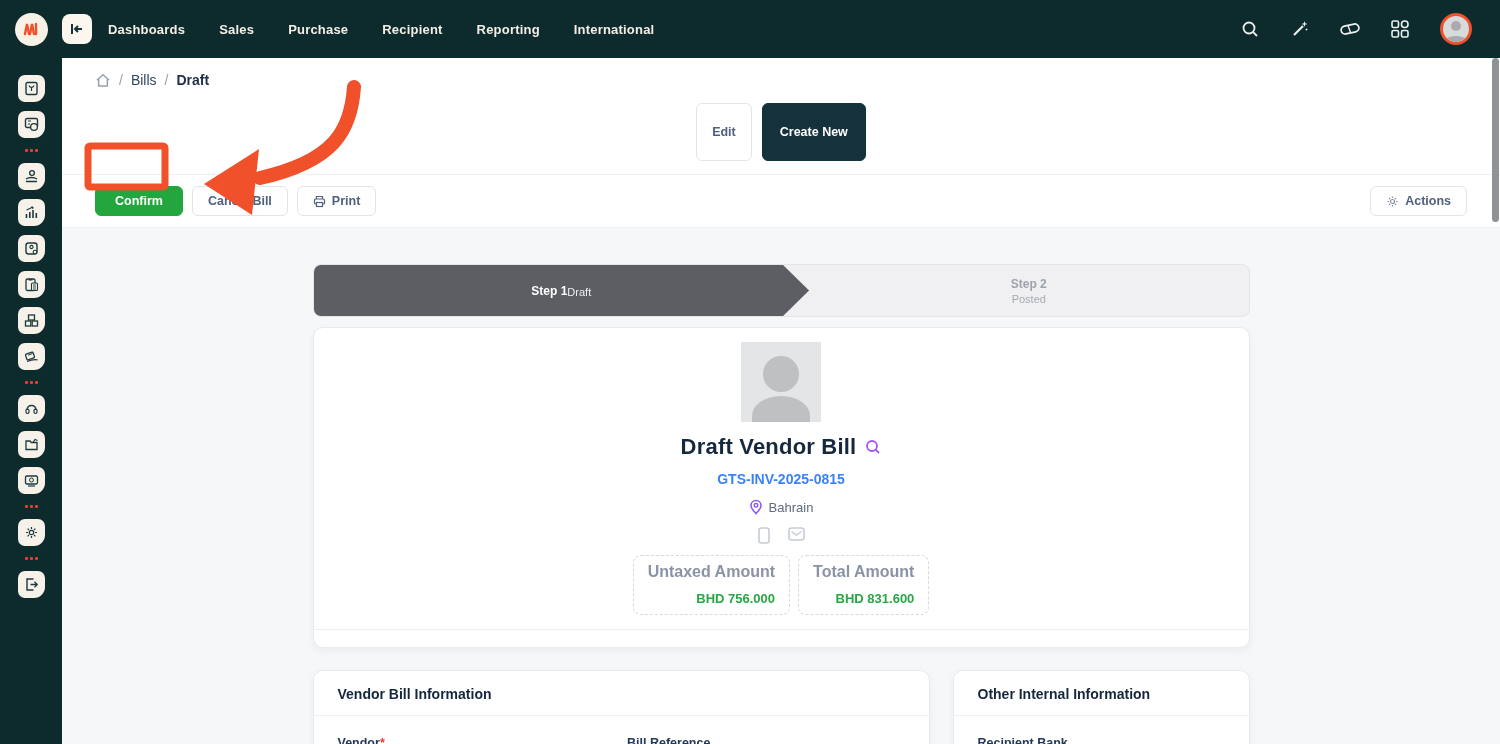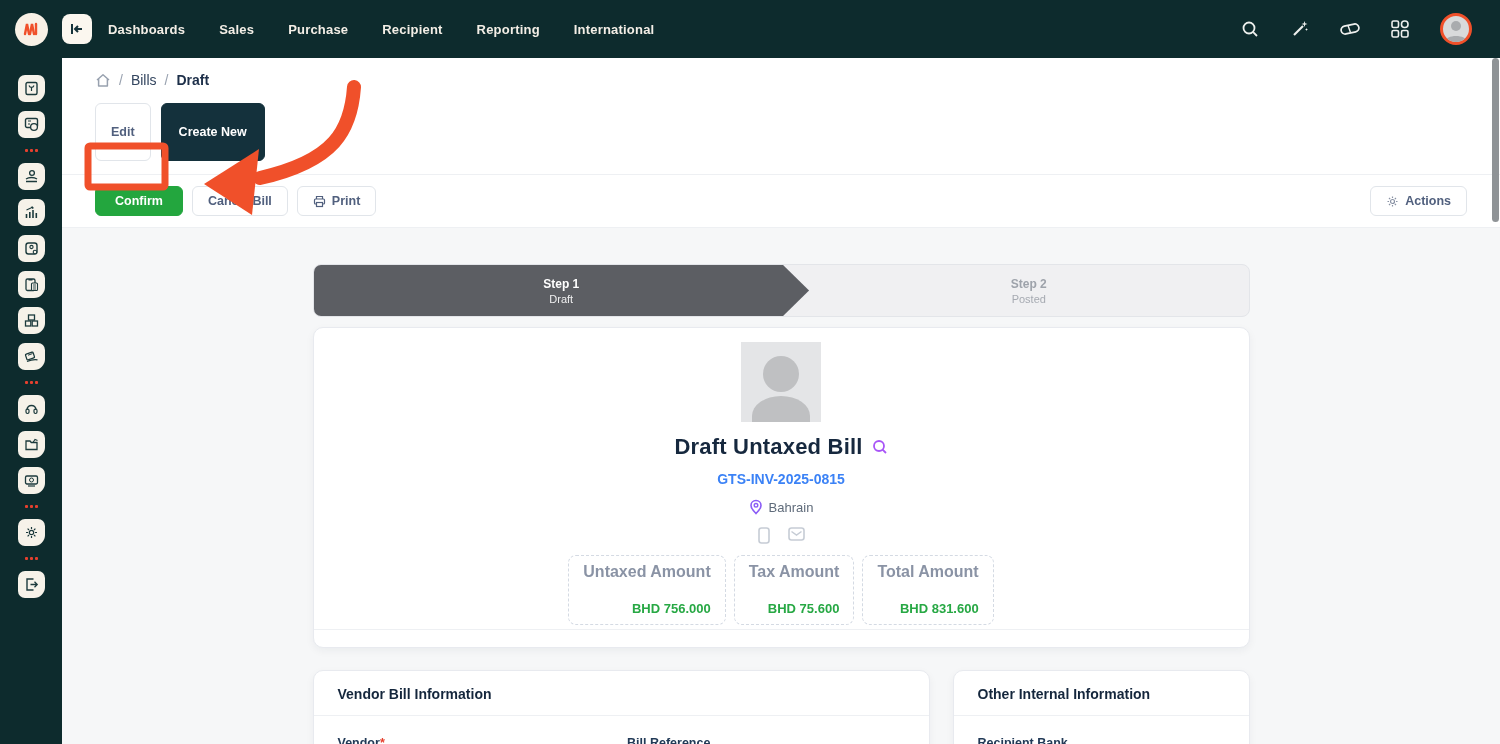--- a/index.html
+++ b/index.html
@@ -32,39 +32,39 @@
   .side-dots { display:flex; gap:2px; padding:2px 0; flex:0 0 auto; }
   .side-dots i { width:3px; height:3px; background:#e5402e; border-radius:1px; display:block; }
 
   
   .content { position:absolute; left:62px; top:58px; width:1438px; height:686px; background:#f6f7f8; }
   .content-header { background:#ffffff; padding:12px 0 0 0; }
   .ch-inner { padding:0 33px; }
   .breadcrumb { display:flex; align-items:center; gap:8px; font-size:14px; color:#98a1af; padding-top:2px; }
   .bc-bills { color:#33455f; font-weight:400; cursor:pointer; }
   .bc-current { color:#1d2f49; font-weight:800; }
-  .btn-row { display:flex; gap:10px; margin-top:15px; padding-bottom:13px; }
+  .btn-row { display:flex; gap:10px; margin-top:15px; padding-bottom:13px;justify-content:center; }
   .btn { font-size:12.5px; font-weight:700; border-radius:6px; padding:7px 15px; cursor:pointer;
          border:1px solid #e1e5ea; background:#fff; color:#51607e; display:flex; align-items:center; gap:6px; }
   .btn-dark { background:#14313c; border-color:#14313c; color:#fff; padding:21px 17px; }
   .btn-green { background:#23a63e; border-color:#23a63e; color:#fff; padding:7px 19px; }
   .hdr-divider { height:1px; background:#eef0f3; }
   .status-row { display:flex; align-items:center; padding:11px 33px; }
   .status-row .left { display:flex; gap:9px; }
   .status-row .right { margin-left:auto; }
 
   .main { padding-top:36px; height:557px; overflow:hidden; }
   .col { width:937px; margin:0 auto; }
 
   
   .stepbar { height:53px; border:1px solid #e3e5e9; background:#f0f0f2; border-radius:8px;
              position:relative; overflow:hidden; display:flex; }
   .step-dark { width:53%; height:100%; background:#5c5e63; color:#fff;
                clip-path:polygon(0 0, calc(100% - 26px) 0, 100% 50%, calc(100% - 26px) 100%, 0 100%);
-               display:flex; flex-direction:column; align-items:center; justify-content:center; cursor:pointer; }
+               display:flex; flex-direction:row; align-items:center; justify-content:center; cursor:pointer; }
   .step-light { flex:1; display:flex; flex-direction:column; align-items:center; justify-content:center;
                 color:#9ea3ab; cursor:pointer; }
   .step-name { font-size:12px; font-weight:800; }
   .step-state { font-size:11px; margin-top:2px; opacity:.9; }
 
   
   .bill-card { margin-top:10px; height:321px; background:#fff; border:1px solid #e8eaef; border-radius:10px;
                box-shadow:0 3px 8px rgba(25,35,60,.05); display:flex; flex-direction:column; align-items:center;
                padding-top:14px; }
   .avatar-ph { width:80px; height:80px; background:#e4e5e7; overflow:hidden; position:relative; }
@@ -73,21 +73,21 @@
   .avatar-ph .body { position:absolute; left:50%; top:54px; transform:translateX(-50%);
                      width:58px; height:40px; border-radius:50% 50% 0 0; background:#bfc0c2; }
   .bill-title-row { margin-top:12px; display:flex; align-items:center; gap:9px; }
   .bill-title { font-size:22px; font-weight:800; color:#16283e; letter-spacing:.2px; }
   .bill-ref { margin-top:11px; color:#3b82f6; font-size:14px; font-weight:700; cursor:pointer; }
   .bill-country { margin-top:12px; display:flex; align-items:center; gap:6px; color:#5f6b7a; font-size:13px; }
   .contact-icons { margin-top:12px; display:flex; gap:18px; }
   .stats { margin-top:11px; display:flex; gap:8px; }
   .stat-box { border:1px dashed #d4dae3; border-radius:8px; padding:7px 14px 8px; min-width:96px; text-align:right; }
   .stat-label { font-size:16px; font-weight:700; color:#8a93a5; }
-  .stat-value { font-size:13px; font-weight:800; color:#27a844; margin-top:20px; }
+  .stat-value { font-size:13px; font-weight:800; color:#27a844; margin-top:10px; }
   .bill-footer { margin-top:auto; width:100%; border-top:1px solid #eef0f3; height:18px; }
 
   
   .bottom-row { display:flex; gap:23px; margin-top:22px; }
   .info-card { background:#fff; border:1px solid #e8eaef; border-radius:10px;
                box-shadow:0 3px 8px rgba(25,35,60,.05); min-height:170px; }
   .info-card.left { width:617px; }
   .info-card.right { width:297px; }
   .info-card h3 { font-size:14px; font-weight:800; color:#14263c; padding:15px 24px 13px; }
   .info-div { height:1px; background:#eef0f3; }
@@ -344,21 +344,21 @@
           <div class="step-state">Posted</div>
         </div>
       </div>
 
       <div class="bill-card">
         <div class="avatar-ph">
           <div class="head"></div>
             <div class="body"></div>
         </div>
         <div class="bill-title-row">
-          <div class="bill-title">Draft Untaxed Bill</div>
+          <div class="bill-title">Draft Vendor Bill</div>
           <svg class="ic" width="16" height="16" viewBox="0 0 16 16">
               <circle cx="7" cy="7" r="5" stroke="#a855f7" stroke-width="1.8" fill="none"></circle>
               <path d="M10.6 10.6 L14 14" stroke="#a855f7" stroke-width="1.8"></path>
             </svg>
         </div>
         <div class="bill-ref">GTS-INV-2025-0815</div>
         <div class="bill-country">
           <svg class="ic" width="14" height="16" viewBox="0 0 14 16">
               <path d="M7 1.5 C10 1.5,12 3.8,12 6.5 C12 9.5,8.5 13,7 14.5 C5.5 13,2 9.5,2 6.5 C2 3.8,4 1.5,7 1.5 Z" stroke="#8b5cf6" stroke-width="1.6" fill="none"></path>
               <circle cx="7" cy="6.3" r="1.8" stroke="#8b5cf6" stroke-width="1.4" fill="none"></circle>
@@ -371,24 +371,20 @@
             </svg>
           <svg class="ic" width="17" height="14" viewBox="0 0 17 14">
               <rect x="1" y="1" width="15" height="12" rx="2.5" stroke="#c6ccd5" stroke-width="1.6" fill="none"></rect>
               <path d="M3.5 4.5 L8.5 8 L13.5 4.5" stroke="#c6ccd5" stroke-width="1.5" fill="none"></path>
             </svg>
         </div>
         <div class="stats">
           <div class="stat-box">
             <div class="stat-label">Untaxed Amount</div>
             <div class="stat-value">BHD 756.000</div>
-          </div>
-          <div class="stat-box">
-            <div class="stat-label">Tax Amount</div>
-            <div class="stat-value">BHD 75.600</div>
           </div>
           <div class="stat-box">
             <div class="stat-label">Total Amount</div>
             <div class="stat-value">BHD 831.600</div>
           </div>
         </div>
         <div class="bill-footer"></div>
       </div>
 
       <div class="bottom-row">

